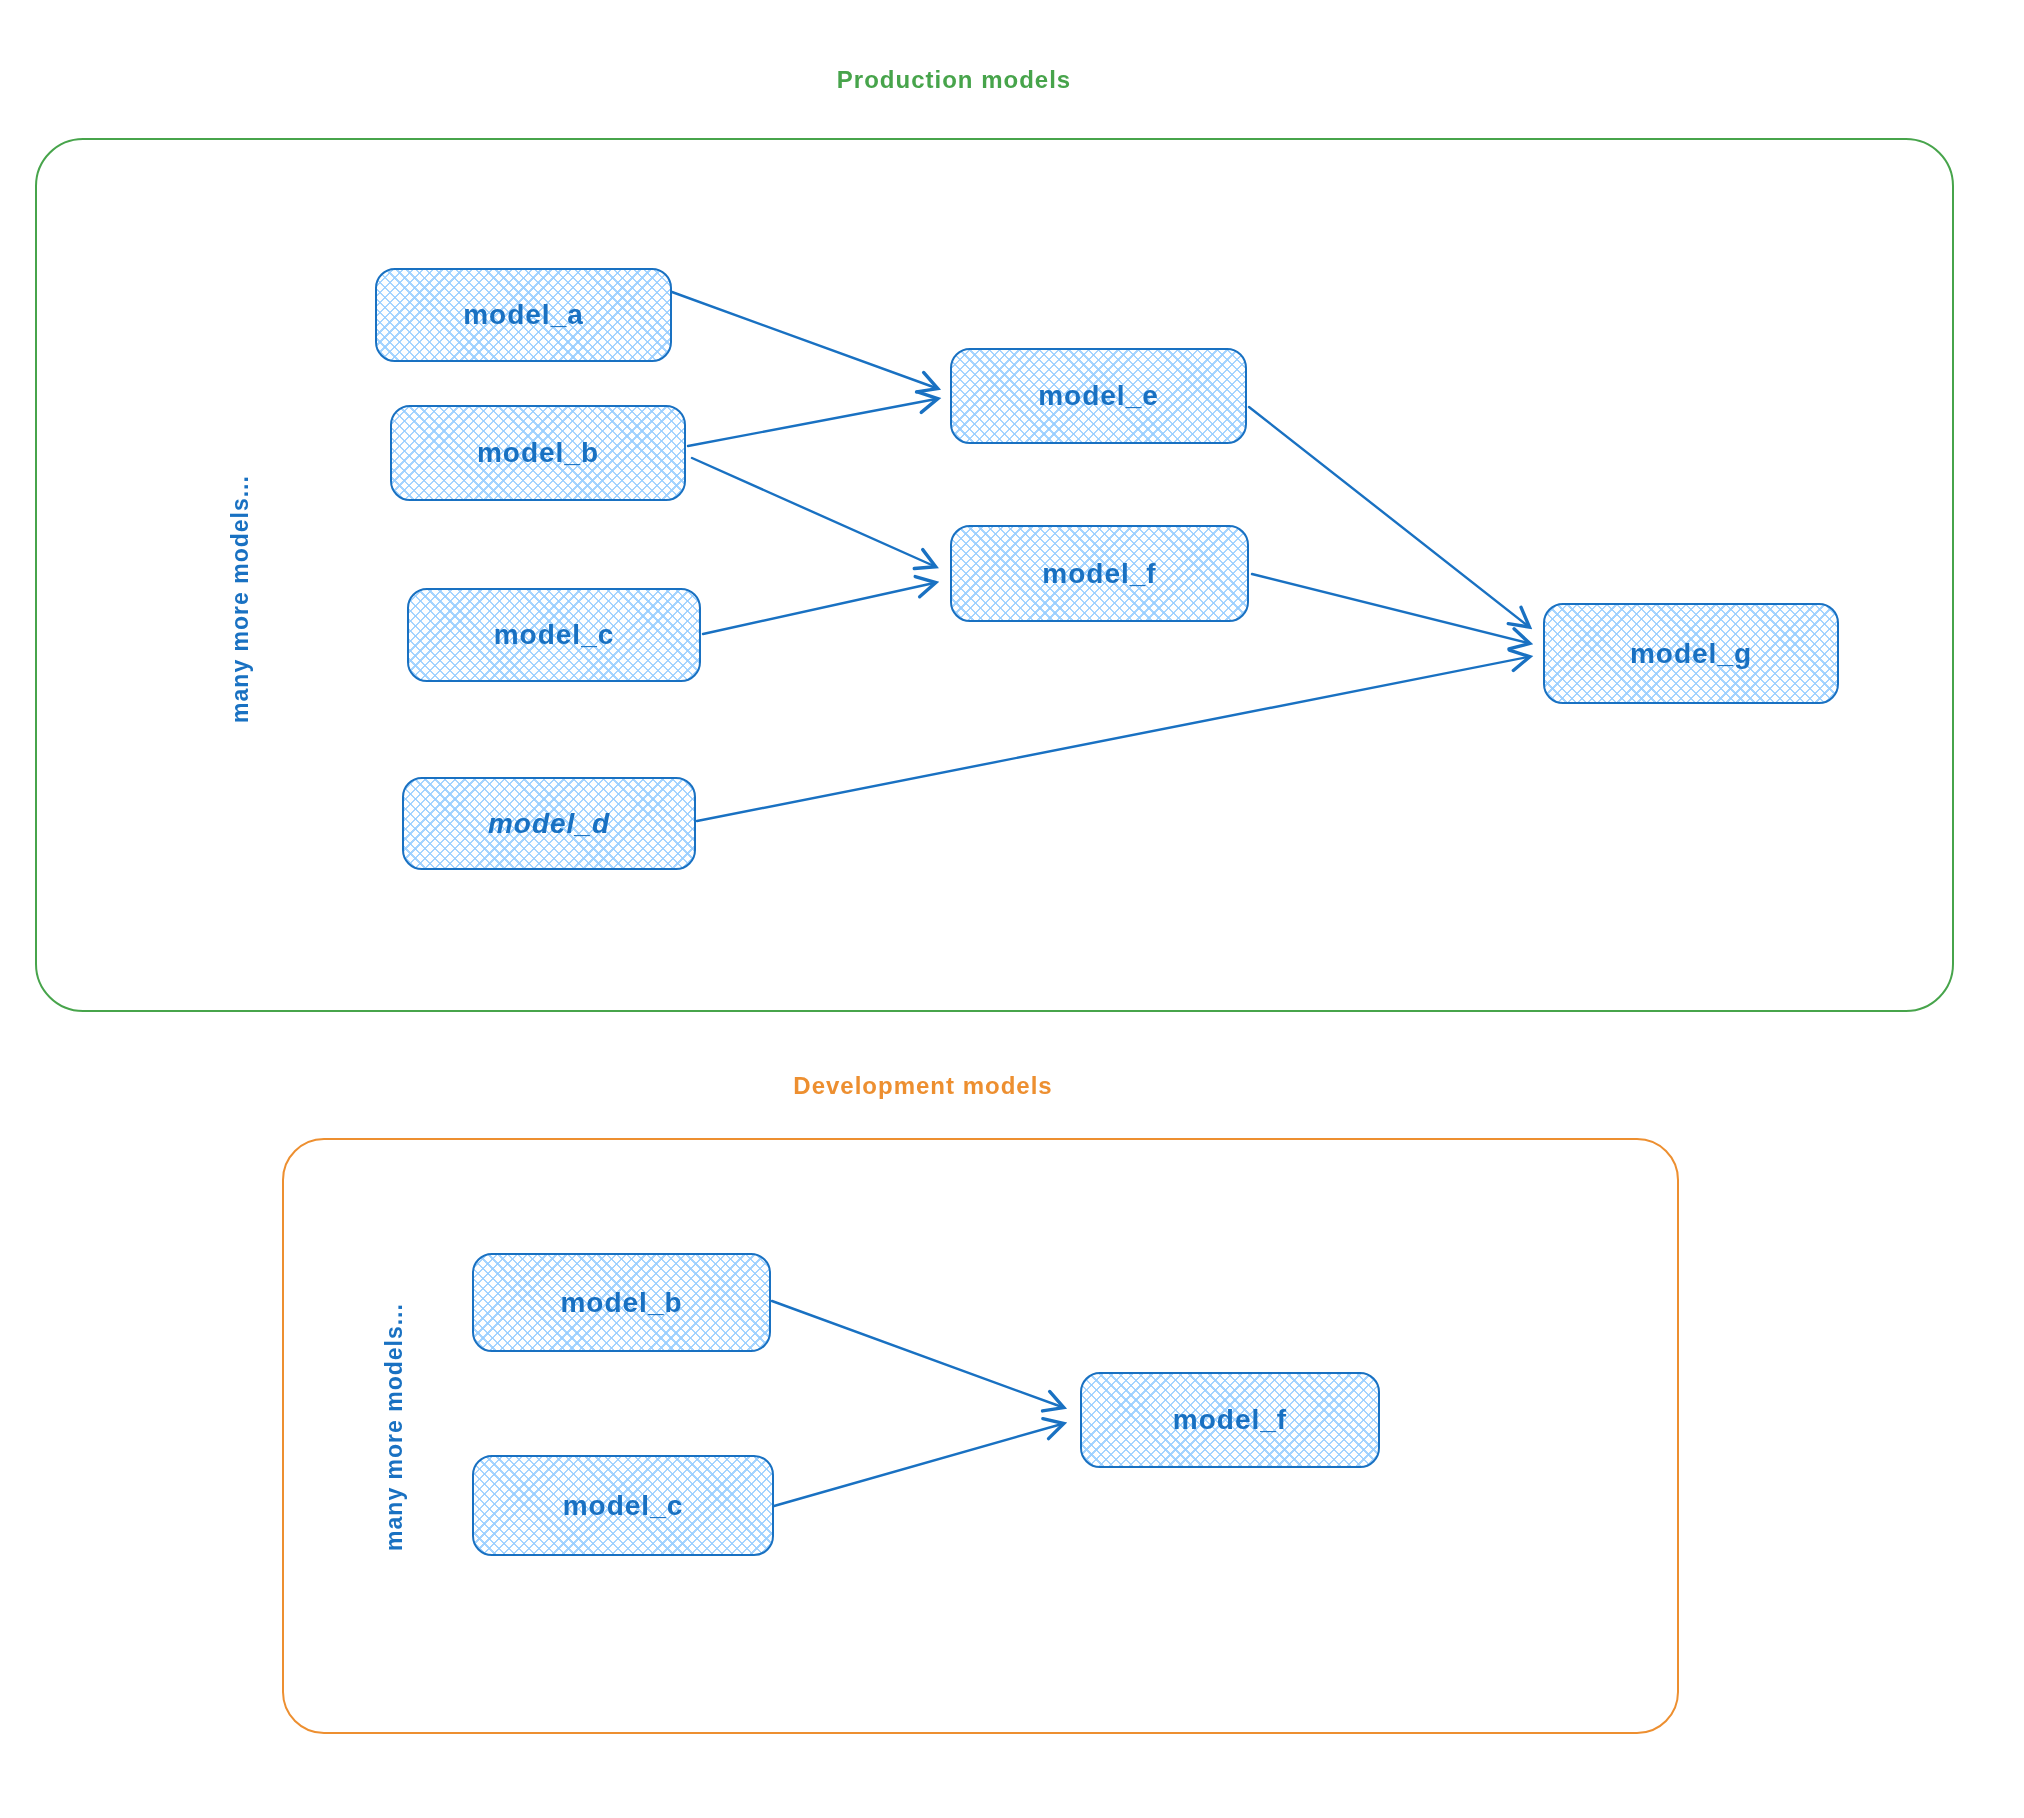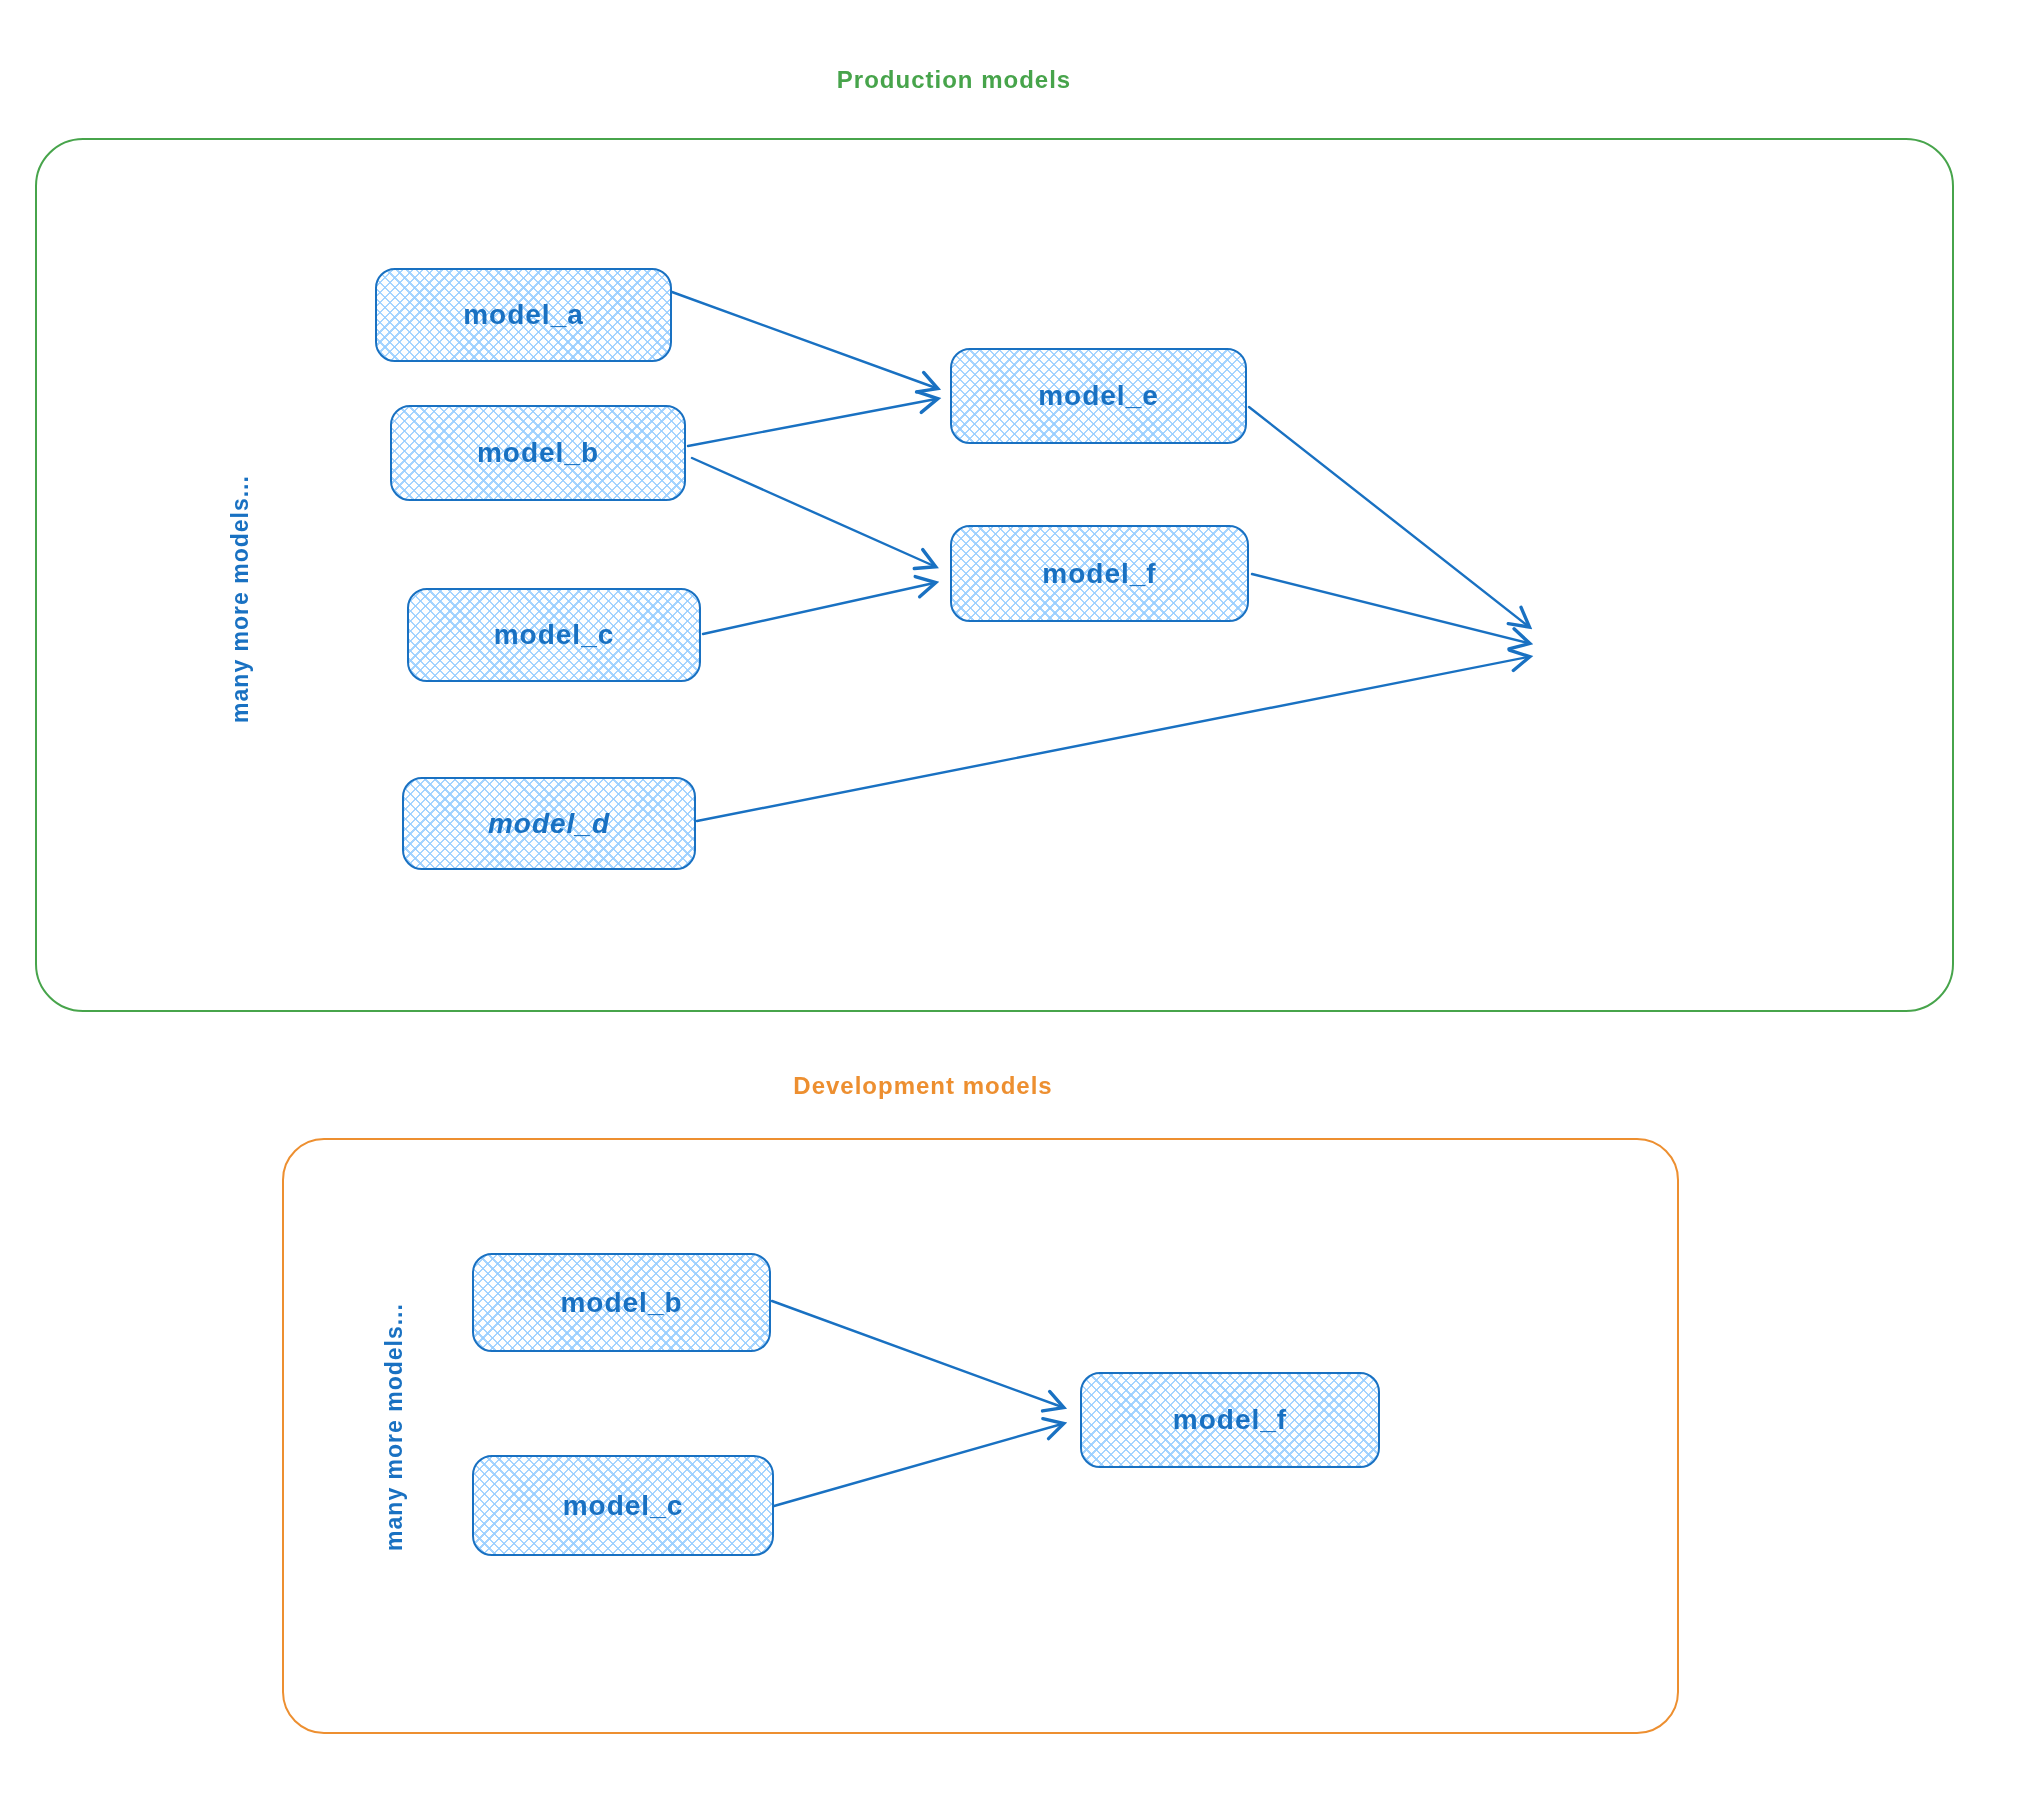--- a/index.html
+++ b/index.html
@@ -96,20 +96,23 @@
   </div>
   <div class="node n-pd">
     <span>model_d</span>
   </div>
   <div class="node n-pe">
     <span>model_e</span>
   </div>
   <div class="node n-pf">
     <span>model_f</span>
   </div>
+  <div class="node n-pg">
+    <span>model_g</span>
+  </div>
 
   <div class="section-title title-development">Development models</div>
 
   <div class="frame frame-development"></div>
 
   <div class="side-label side-development">many more models...</div>
 
   <div class="node n-db">
     <span>model_b</span>
   </div>

